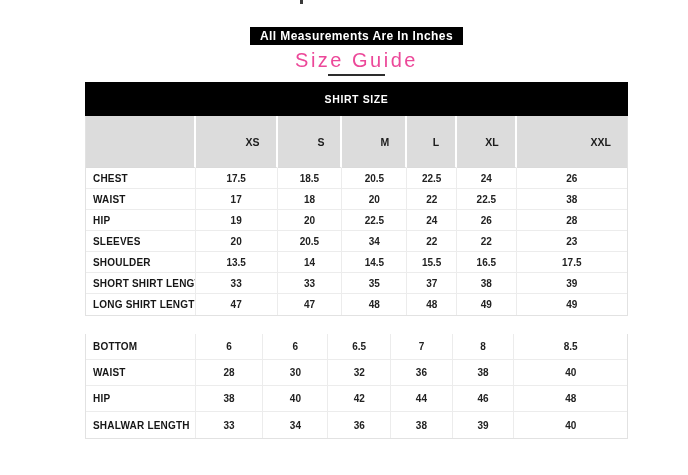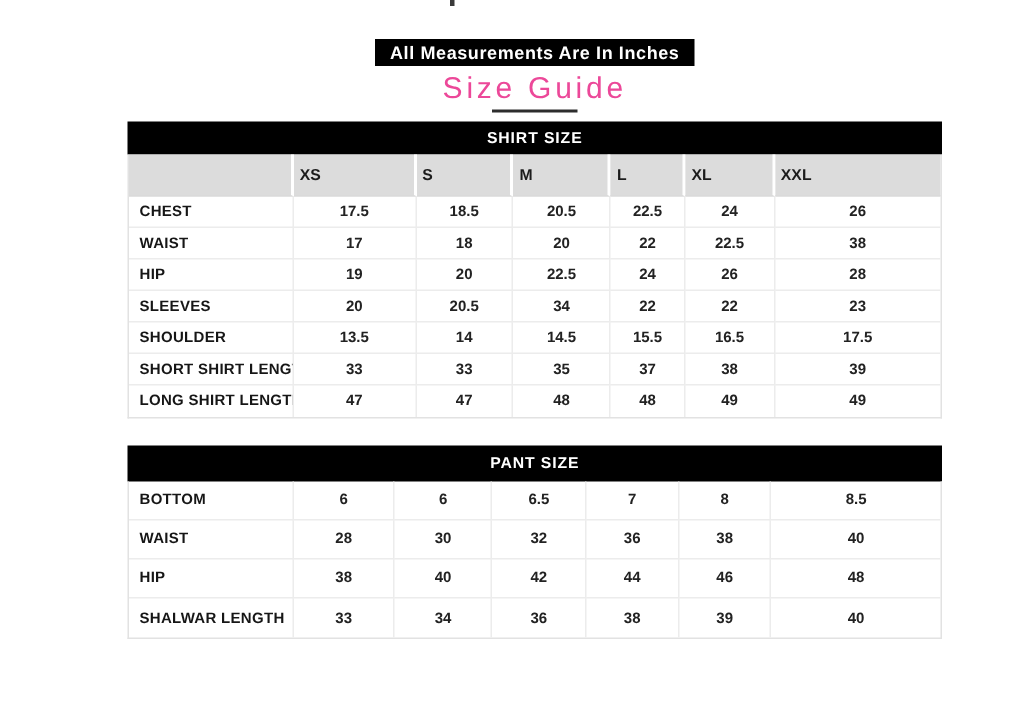--- a/index.html
+++ b/index.html
@@ -47,41 +47,41 @@
   .table-block { margin-top: 6px; }
   .table-block.pant { margin-top: 18px; }
   .table-bar {
     background: #000000;
     color: #ffffff;
     font-weight: 700;
     font-size: 10.5px;
     letter-spacing: 0.6px;
     display: flex; align-items: center; justify-content: center;
   }
-  .table-bar.shirt-bar { height: 22px; }
+  .table-bar.shirt-bar { height: 34px; }
   .table-bar.pant-bar  { height: 24px; }
   table.size-table {
     width: 100%;
     border-collapse: separate;
     border-spacing: 0;
     table-layout: fixed;
     border-left: 1px solid #e2e2e2;
     border-right: 1px solid #e2e2e2;
     border-bottom: 1px solid #e2e2e2;
   }
   table.size-table thead th {
     background: #dcdcdc;
     height: 19px;
     font-size: 10.5px;
     font-weight: 700;
     color: #1c1c1c;
     border-right: 2px solid #ffffff;
     border-bottom: 1px solid #dadada;
-    text-align: left;
-    padding: 4px;
+    text-align: right;
+    padding: 16px;
   }
   table.size-table thead th:last-child { border-right: none; }
   table.size-table tbody th.row-label {
     text-align: left;
     font-size: 10px;
     font-weight: 700;
     letter-spacing: 0.2px;
     color: #161616;
     padding: 0 2px 0 7px;
     border-right: 1px solid #ececec;
@@ -208,21 +208,20 @@
             <td>48</td>
             <td>48</td>
             <td>49</td>
             <td>49</td>
           </tr>
         </tbody>
     </table>
   </section>
 
   <section class="table-block pant">
-    <div class="table-bar pant-bar">PANT SIZE</div>
     <table class="size-table pant">
       <colgroup>
         <col style="width:20.3%">
           <col style="width:12.5%">
           <col style="width:12.0%">
         <col style="width:11.6%">
           <col style="width:11.4%">
           <col style="width:11.4%">
           <col style="width:20.8%">
       </colgroup>

